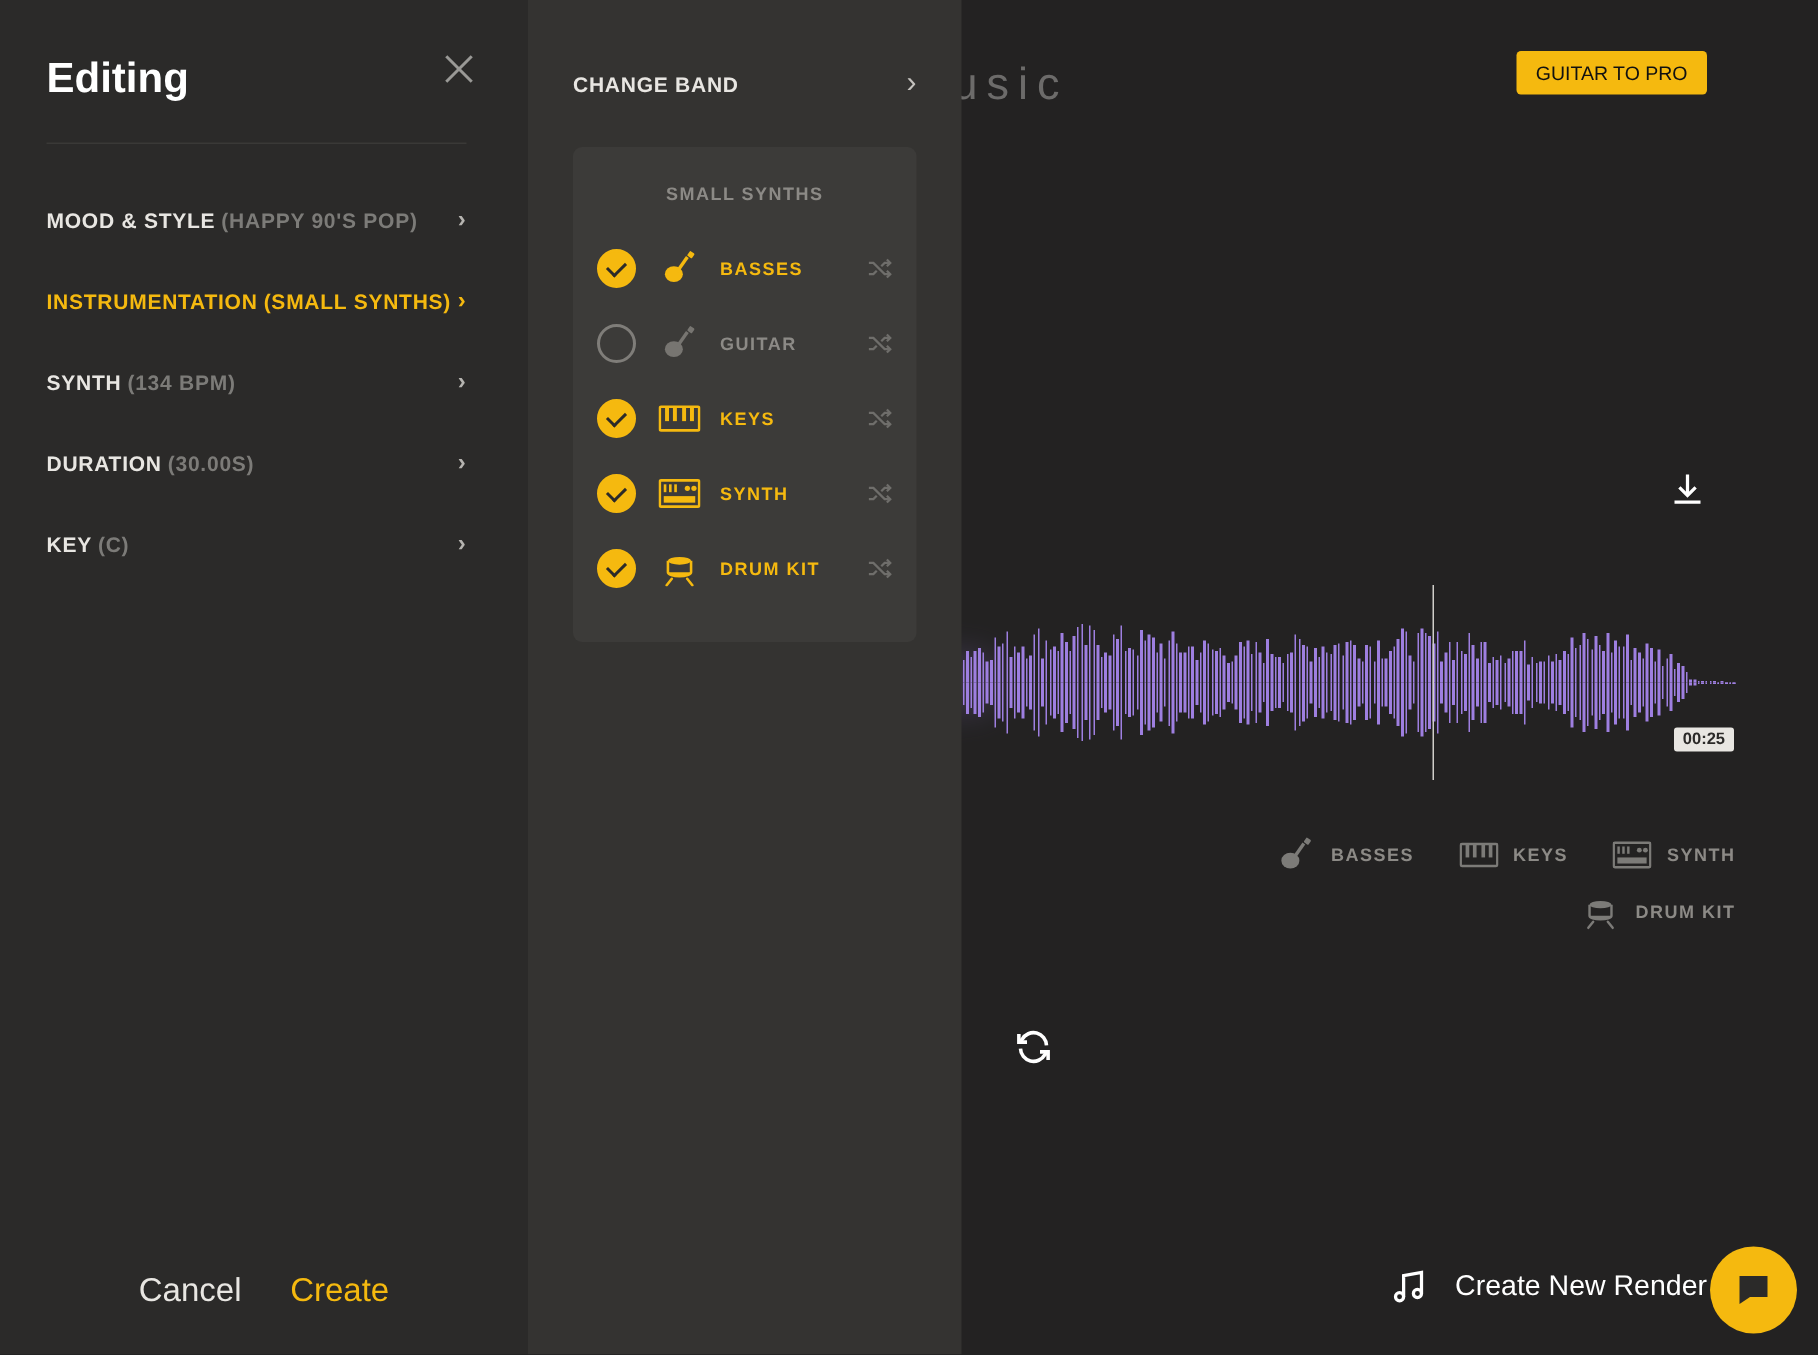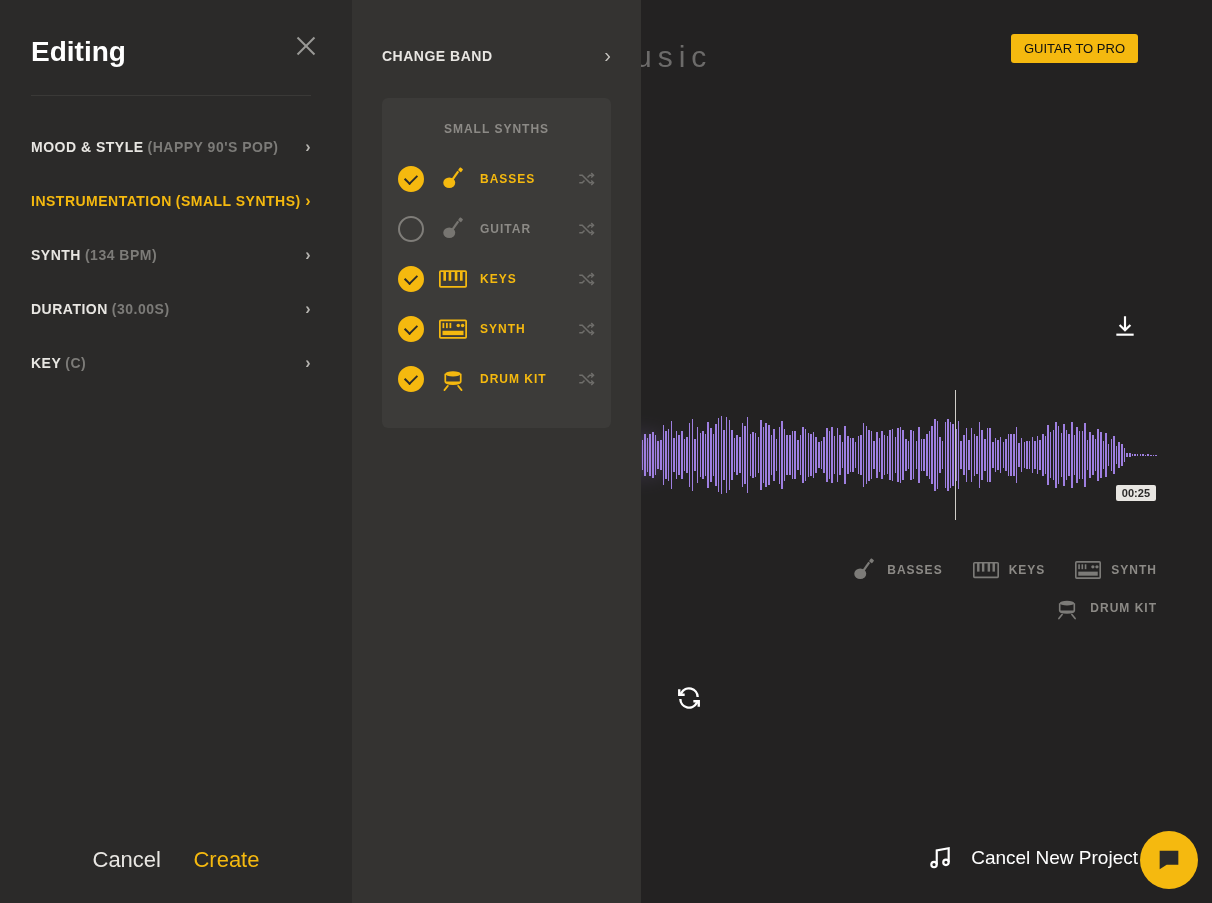--- a/index.html
+++ b/index.html
@@ -1623,20 +1623,20 @@
 </div>
 
 <div class="new-proj">
   <span class="np-icon">
     <svg viewBox="0 0 24 24" fill="none" stroke="currentColor" stroke-width="2">
       <path d="M9 18V5l11-2v13"></path>
         <circle cx="6.5" cy="18" r="2.5"></circle>
         <circle cx="17.5" cy="16" r="2.5"></circle>
     </svg>
   </span>
-  <span class="nlabel">Cancel New Project</span>
+  <span class="nlabel">Create New Render</span>
 </div>
 
 <div class="chat-fab">
   <svg viewBox="0 0 24 24" fill="#2b2a29">
     <path d="M4 4h16v12H10l-6 4V4z"></path>
   </svg>
 </div>
 
 </body></html>

